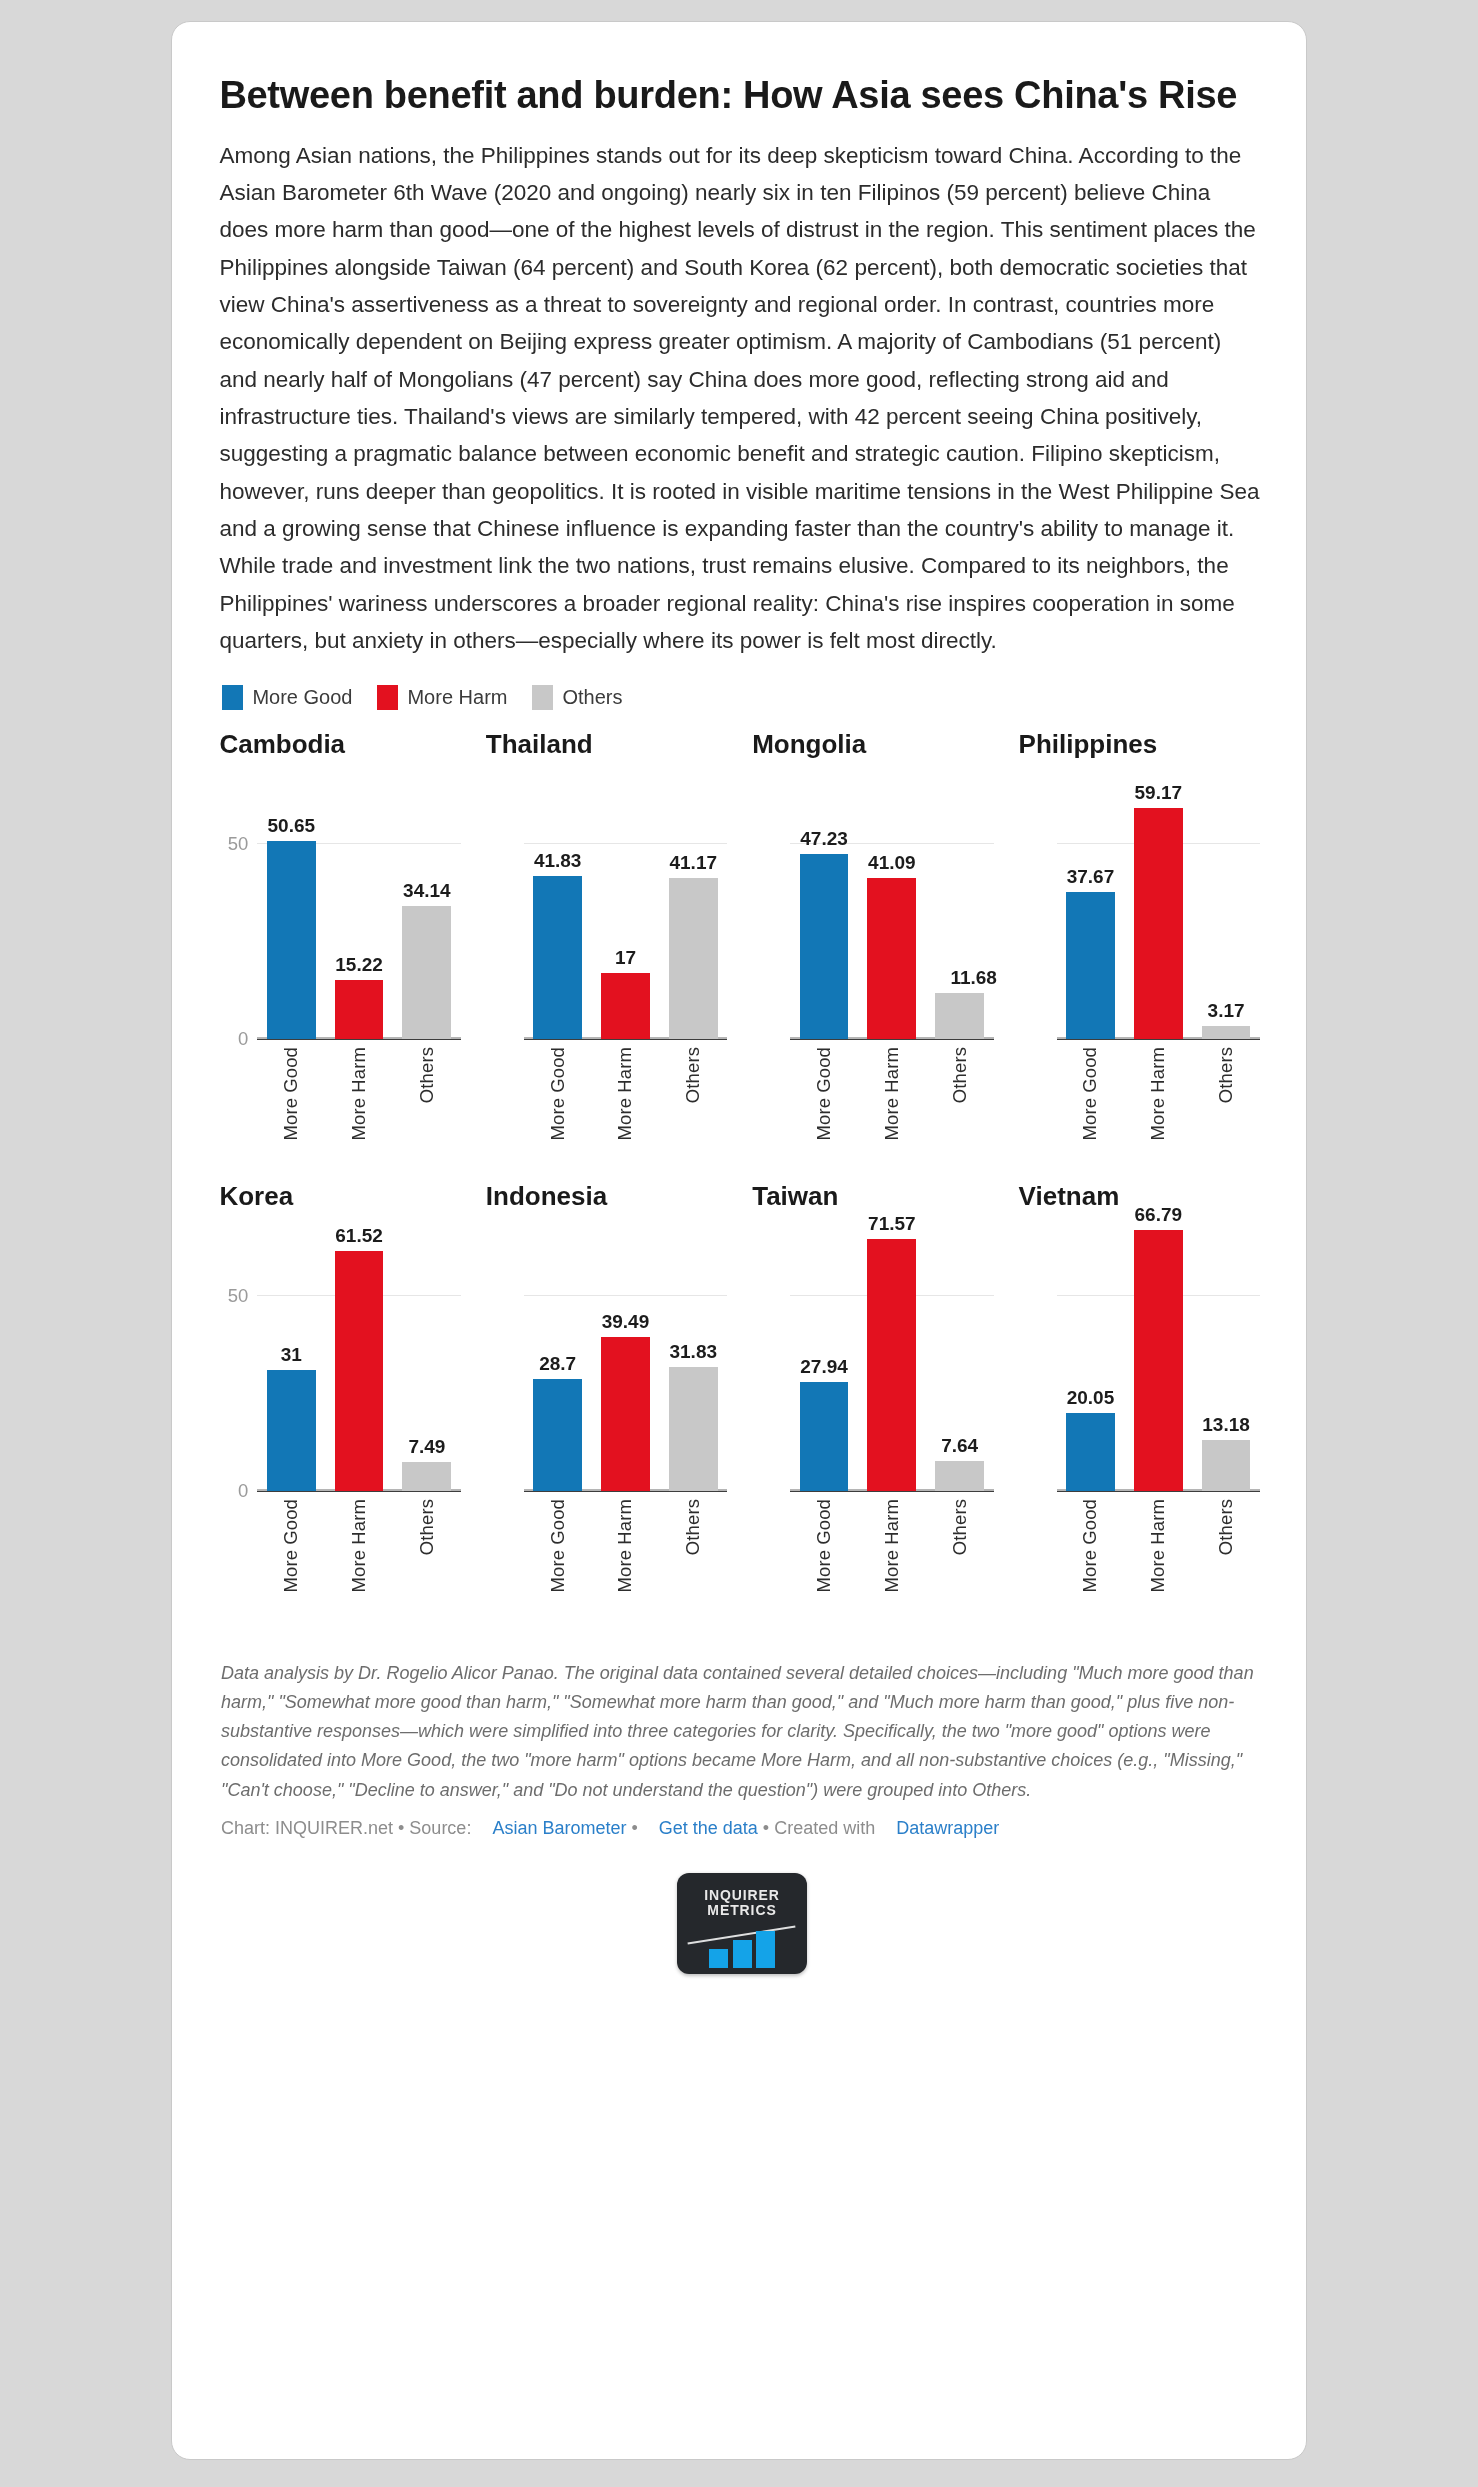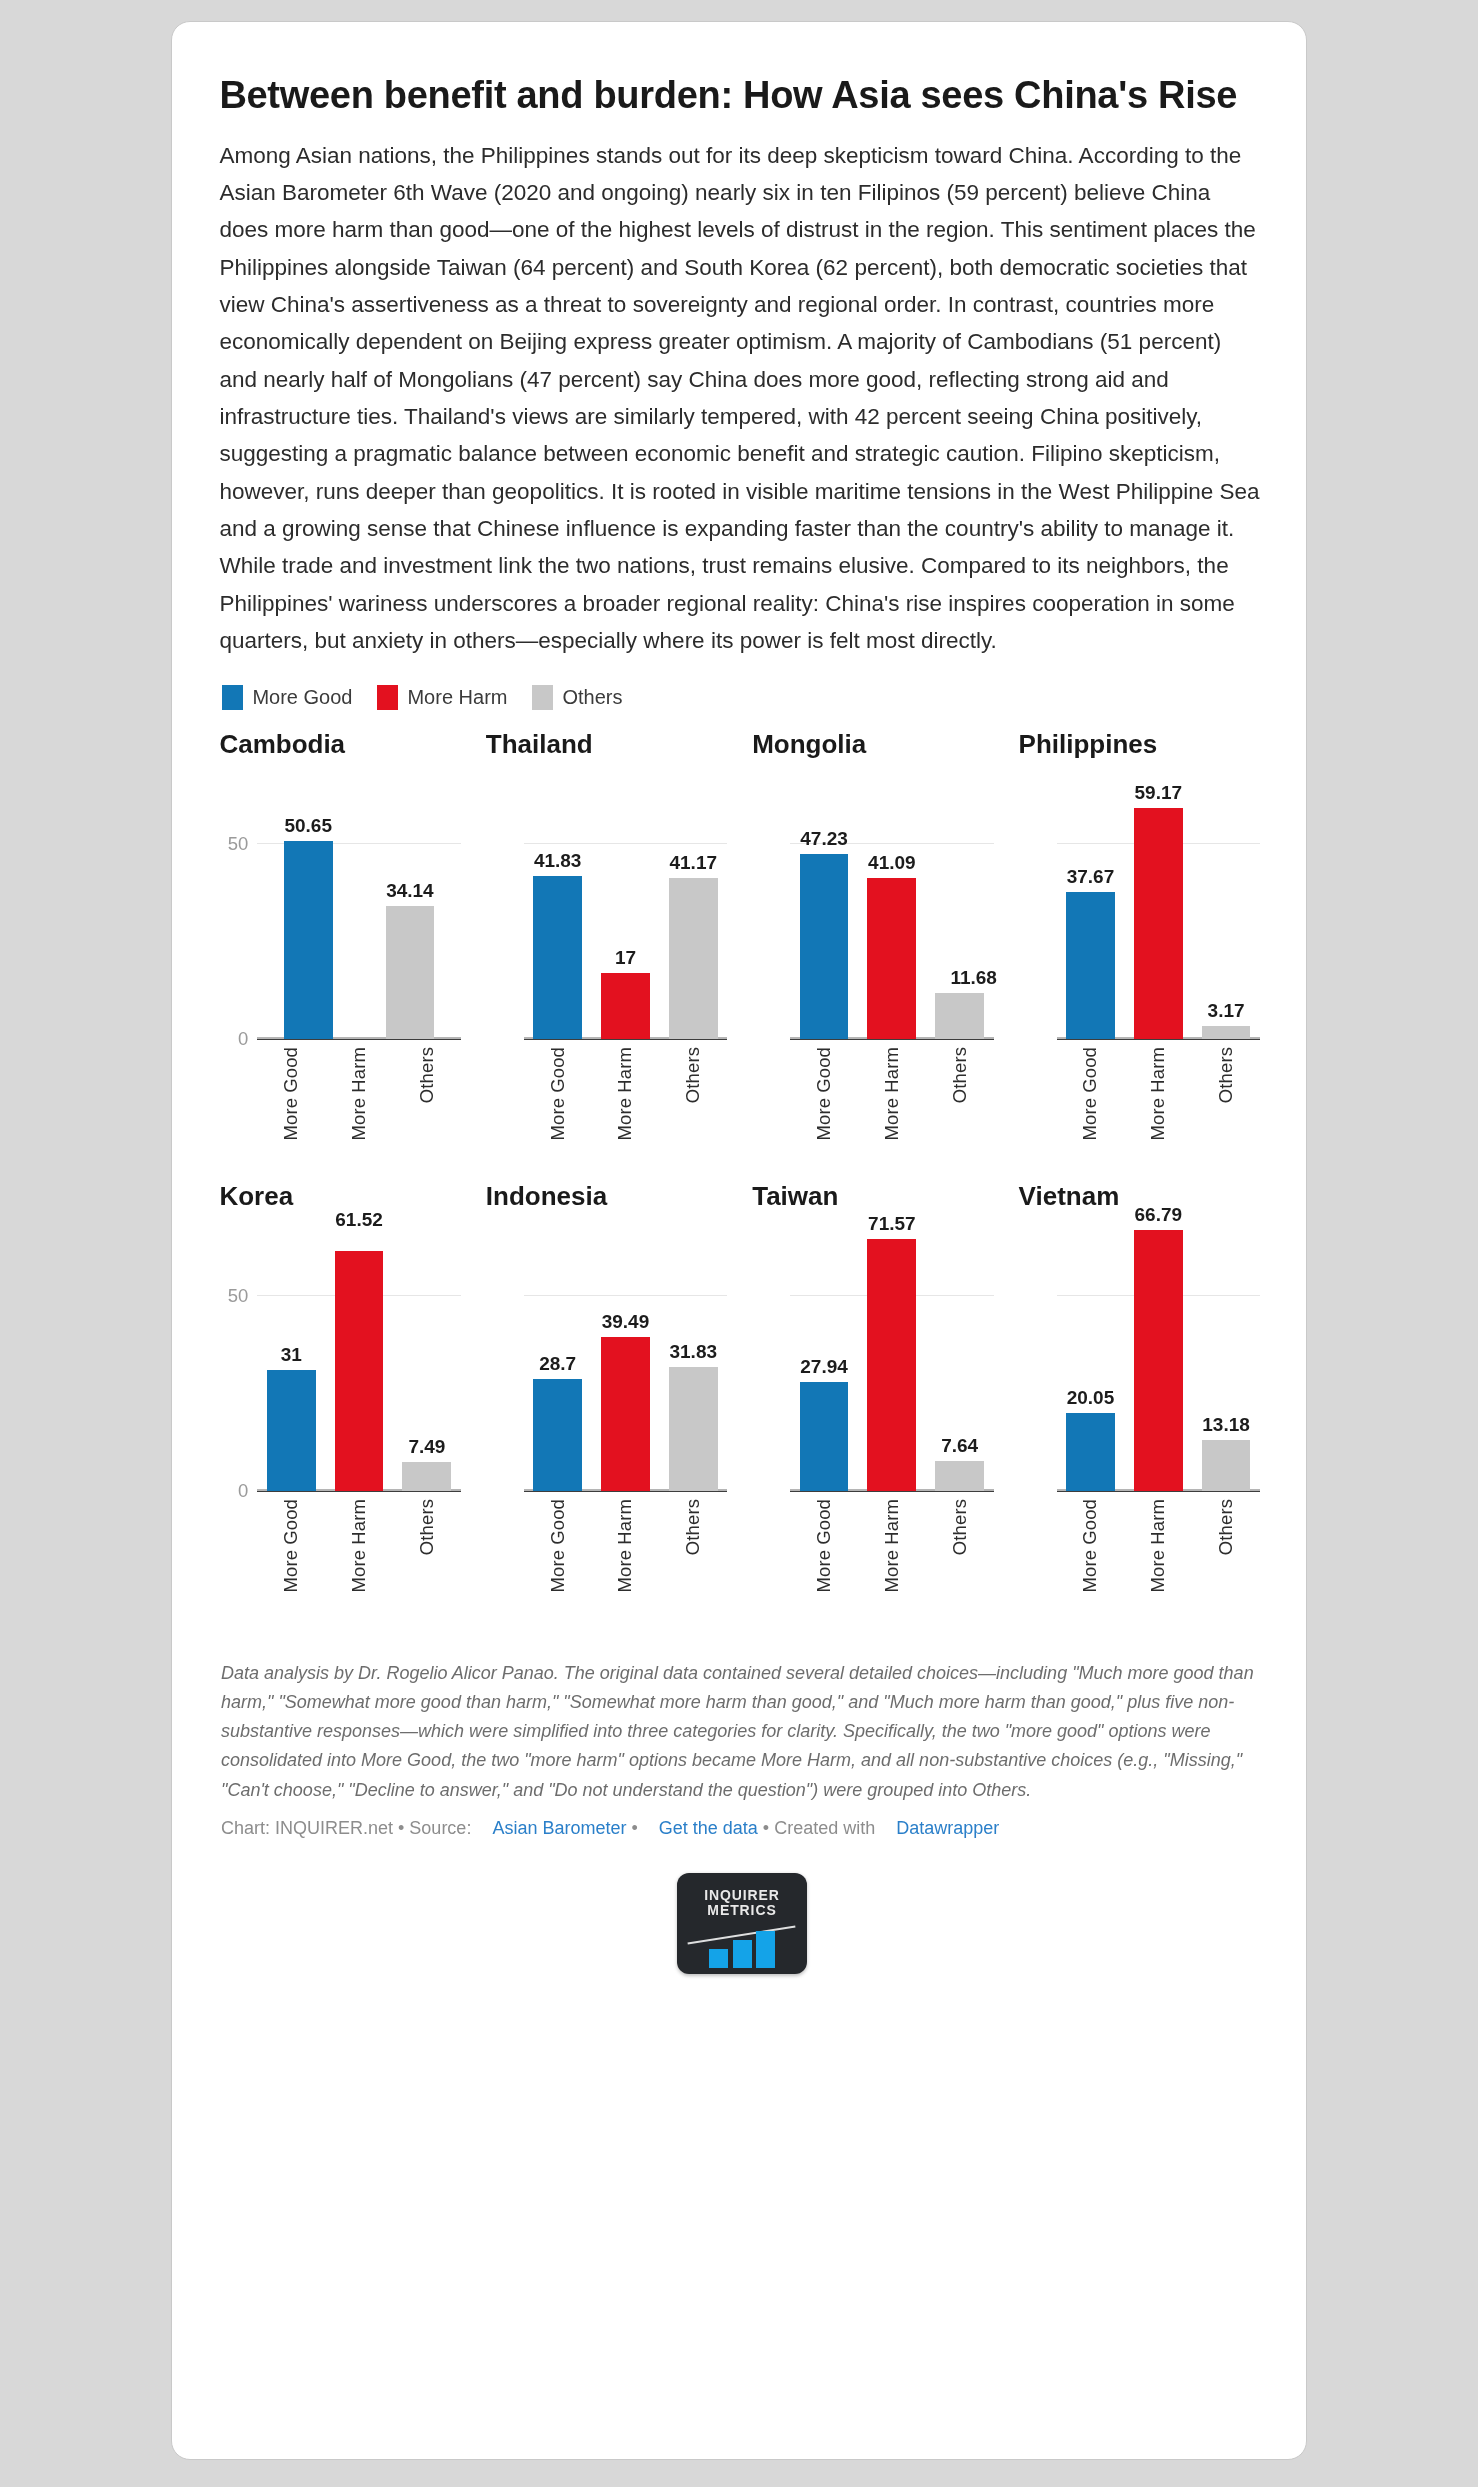--- a/index.html
+++ b/index.html
@@ -243,20 +243,24 @@
             <div class="gridline zero" style="bottom: 0px;"></div>
             <span class="tick-label" style="bottom: 0px; position: absolute; transform: translateY(50%);">0</span>
             <div class="gridline" style="bottom: 195px;"></div>
             <span class="tick-label" style="bottom: 195px; position: absolute; transform: translateY(50%);">50</span>
             <div class="bars">
               <div class="bar-col">
                 <span class="bar-value" style="bottom: 198px;">50.65</span>
                 <div class="bar" style="height: 198px; background: rgb(18, 119, 182);"></div>
               </div>
               <div class="bar-col">
+                <span class="bar-value" style="bottom: 59px;">15.22</span>
+                <div class="bar" style="height: 59px; background: rgb(227, 17, 31);"></div>
+              </div>
+              <div class="bar-col">
                 <span class="bar-value" style="bottom: 133px;">34.14</span>
                 <div class="bar" style="height: 133px; background: rgb(200, 200, 200);"></div>
               </div>
             </div>
           </div>
           <div class="xaxis">
             <div class="xlab-wrap">
               <span class="xlab">More Good</span>
             </div>
             <div class="xlab-wrap">
@@ -369,21 +373,21 @@
             <div class="gridline zero" style="bottom: 0px;"></div>
             <span class="tick-label" style="bottom: 0px; position: absolute; transform: translateY(50%);">0</span>
             <div class="gridline" style="bottom: 195px;"></div>
             <span class="tick-label" style="bottom: 195px; position: absolute; transform: translateY(50%);">50</span>
             <div class="bars">
               <div class="bar-col">
                 <span class="bar-value" style="bottom: 121px;">31</span>
                 <div class="bar" style="height: 121px; background: rgb(18, 119, 182);"></div>
               </div>
               <div class="bar-col">
-                <span class="bar-value" style="bottom: 256px;">61.52</span>
+                <span class="bar-value" style="bottom: 240px;">61.52</span>
                 <div class="bar" style="height: 240px; background: rgb(227, 17, 31);"></div>
               </div>
               <div class="bar-col">
                 <span class="bar-value" style="bottom: 29px;">7.49</span>
                 <div class="bar" style="height: 29px; background: rgb(200, 200, 200);"></div>
               </div>
             </div>
           </div>
           <div class="xaxis">
             <div class="xlab-wrap">

